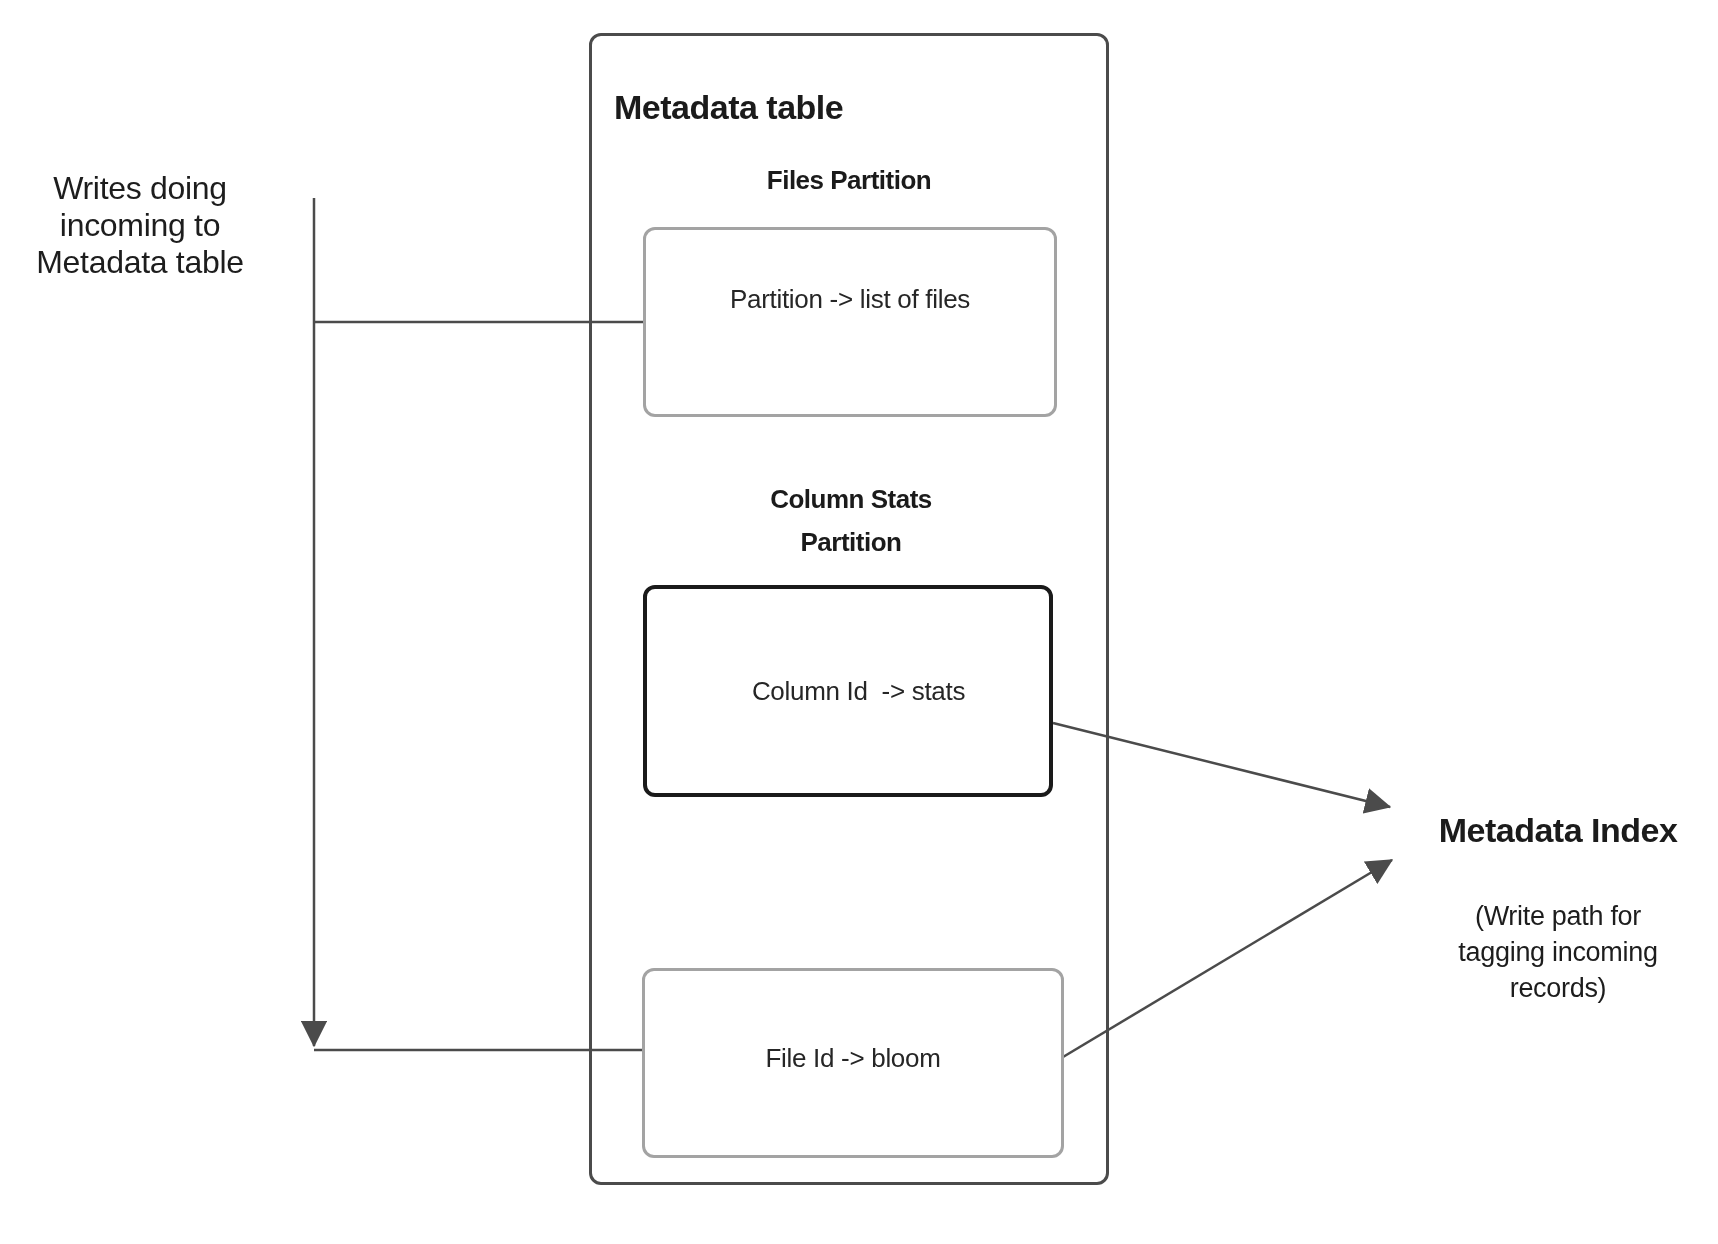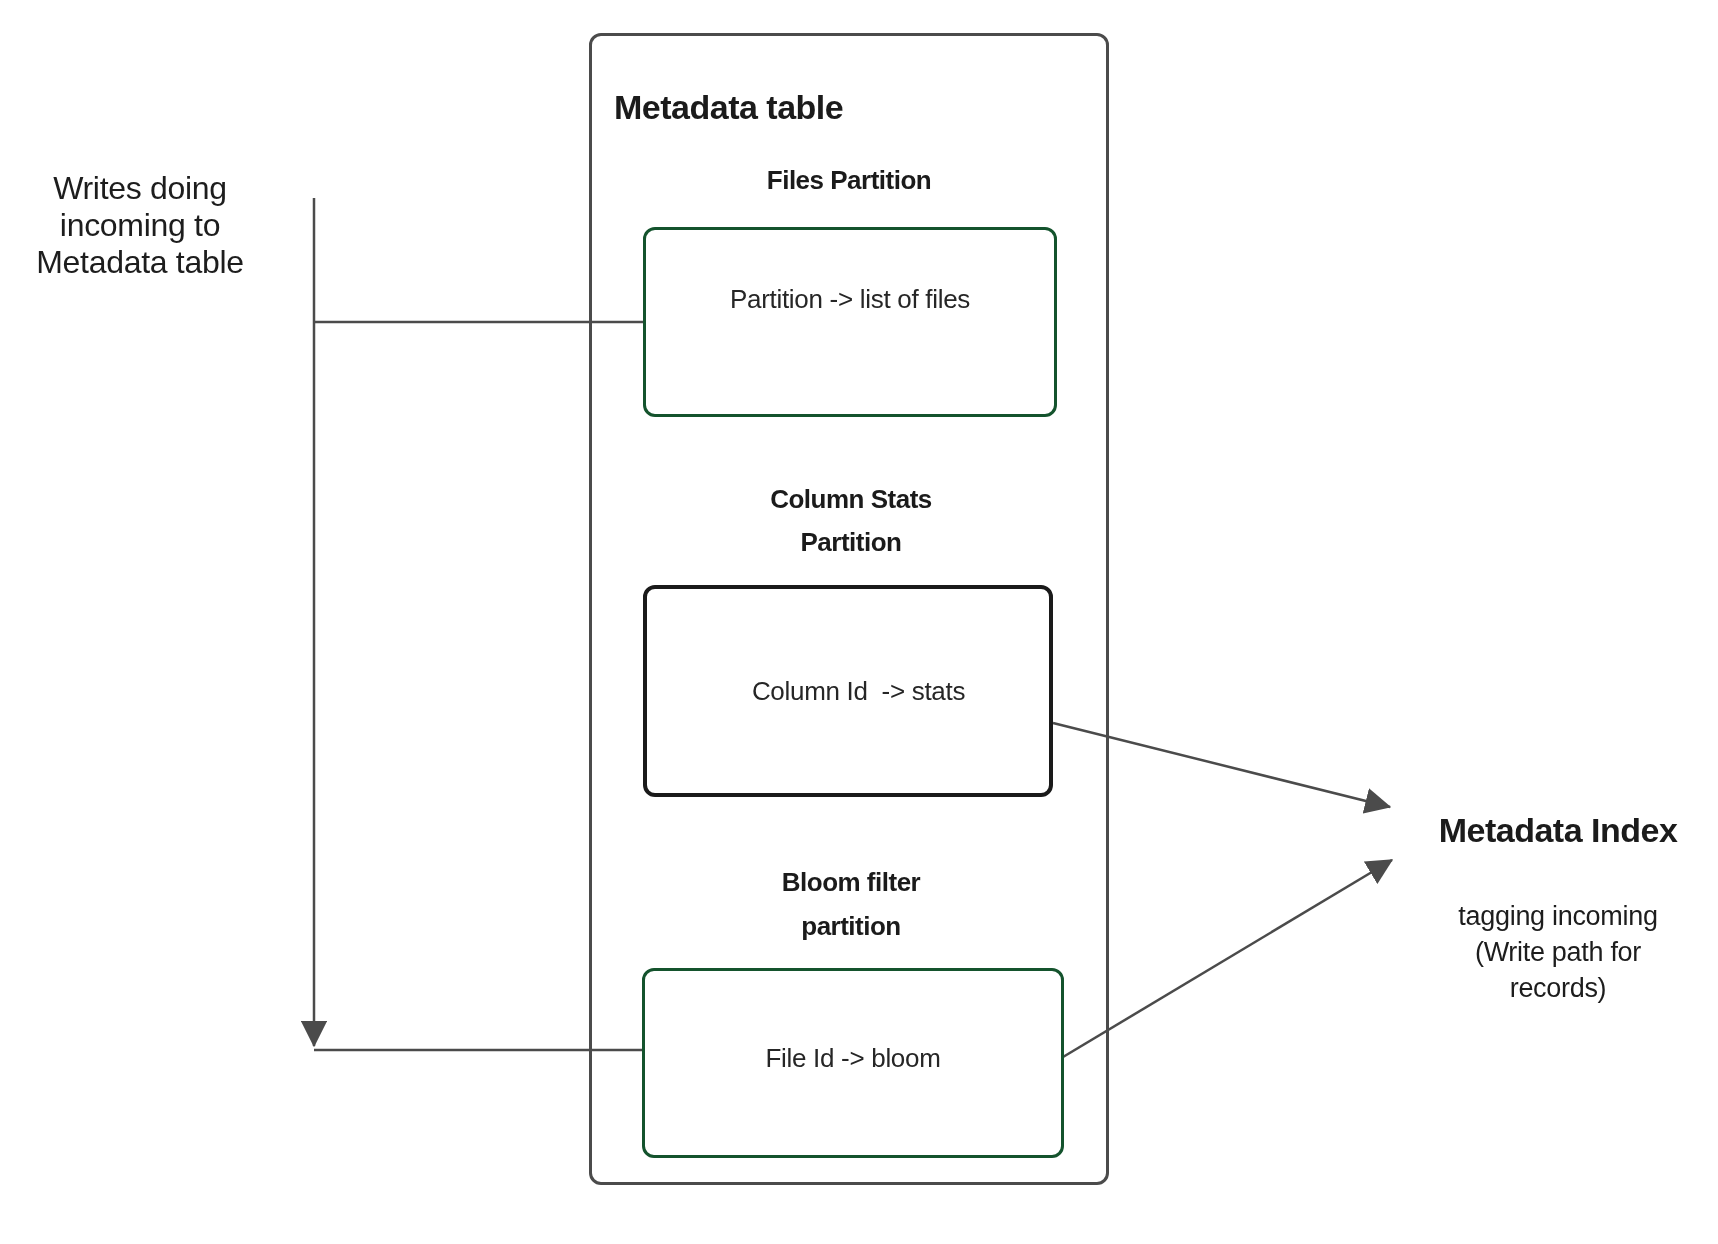--- a/index.html
+++ b/index.html
@@ -34,21 +34,21 @@
   }
   .heading.files{left:648px;top:162px;line-height:37px;}
   .heading.colstats{left:650px;top:478px;line-height:43px;}
   .heading.bloom{left:650px;top:860px;line-height:44px;}
   .box{
     position:absolute;box-sizing:border-box;border-radius:12px;background:#ffffff;
     display:flex;align-items:center;justify-content:center;
     font-size:26px;line-height:40px;text-align:center;color:#262626;
     letter-spacing:-0.3px;
   }
-  .box.gray{border:3px solid #14532d;}
+  .box.gray{border:3px solid #a3a3a3;}
   .box.files{left:643px;top:227px;width:414px;height:190px;}
   .box.files .box-label{margin-bottom:46px;}
   .box.colstats{
     left:643px;top:585px;width:410px;height:212px;
     border:4px solid #1a1a1a;
     padding-left:21px;
   }
   .box.bloom{left:642px;top:968px;width:422px;height:190px;justify-content:center;}
   .box.bloom .box-label{margin-bottom:10px;}
   .box-label{white-space:pre-wrap;}
@@ -99,28 +99,24 @@
   <div class="heading colstats">
     <div>Column Stats</div>
     <div>Partition</div>
   </div>
   <div class="box colstats">
     <div class="box-label">
       <div>Column Id  -&gt; stats</div>
     </div>
   </div>
 
-  <div class="heading bloom">
-    <div>Bloom filter</div>
-    <div>partition</div>
-  </div>
   <div class="box gray bloom">
     <div class="box-label">File Id -&gt; bloom</div>
   </div>
 
   <div class="index-title">Metadata Index</div>
   <div class="index-note">
+    <div>(Write path for</div>
     <div>tagging incoming</div>
-    <div>(Write path for</div>
     <div>records)</div>
   </div>
 
 </div>
 
 </body></html>

